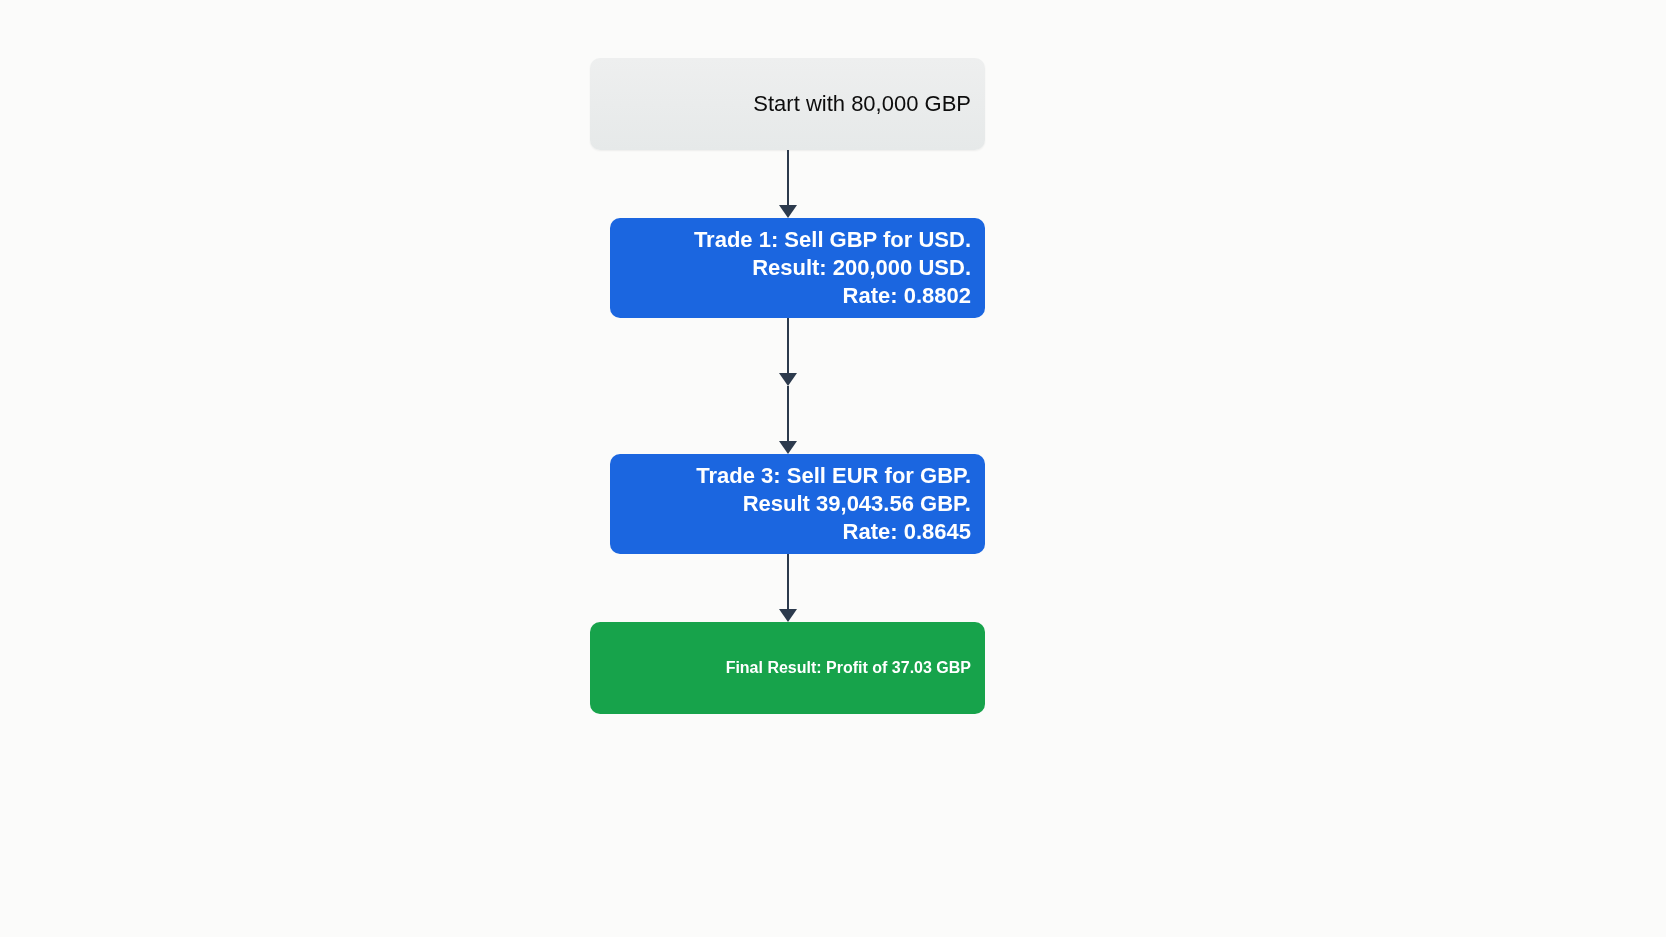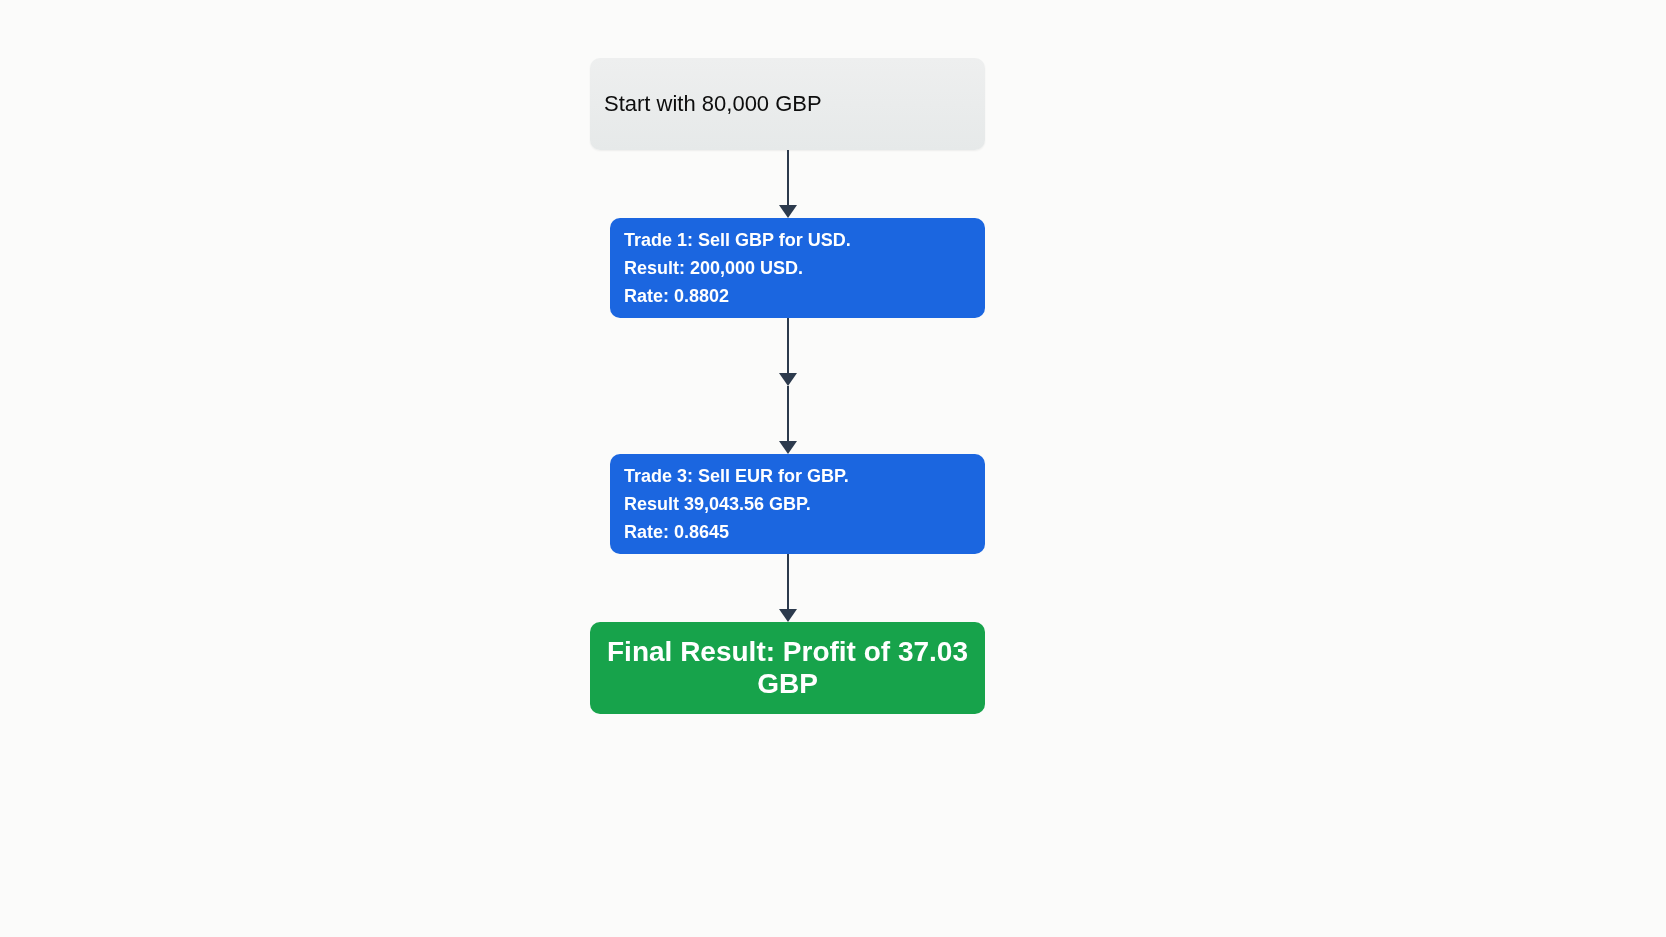--- a/index.html
+++ b/index.html
@@ -20,48 +20,48 @@
     top: 58px;
     width: 395px;
     display: flex;
     flex-direction: column;
     align-items: stretch;
   }
   .node {
     border-radius: 10px;
     display: flex;
     flex-direction: column;
-    align-items: flex-start;
+    align-items: flex-end;
     justify-content: center;
     text-align: center;
     box-sizing: border-box;
     padding: 8px 14px;
   }
   .node.start {
     height: 92px;
     background: linear-gradient(180deg, #eeefef 0%, var(--start-bg, #e6e9e9) 100%);
     color: var(--start-text, #0d0d0d);
     font-size: 22px;
     font-weight: 400;
     box-shadow: 0 1px 2px rgba(0,0,0,0.06);
   }
   .node.trade {
     height: 100px;
     background: var(--trade-bg, #1b66e0);
     color: var(--node-text, #ffffff);
-    font-size: 18px;
+    font-size: 22px;
     font-weight: 600;
     line-height: 28px;
     margin-left: 20px;
   }
   .node.final {
     height: 92px;
     background: var(--final-bg, #17a34b);
     color: var(--node-text, #ffffff);
-    font-size: 28px;
+    font-size: 16px;
     font-weight: 700;
   }
   .arrow {
     height: 68px;
     display: flex;
     flex-direction: column;
     align-items: center;
     justify-content: flex-start;
   }
   .arrow-line {

